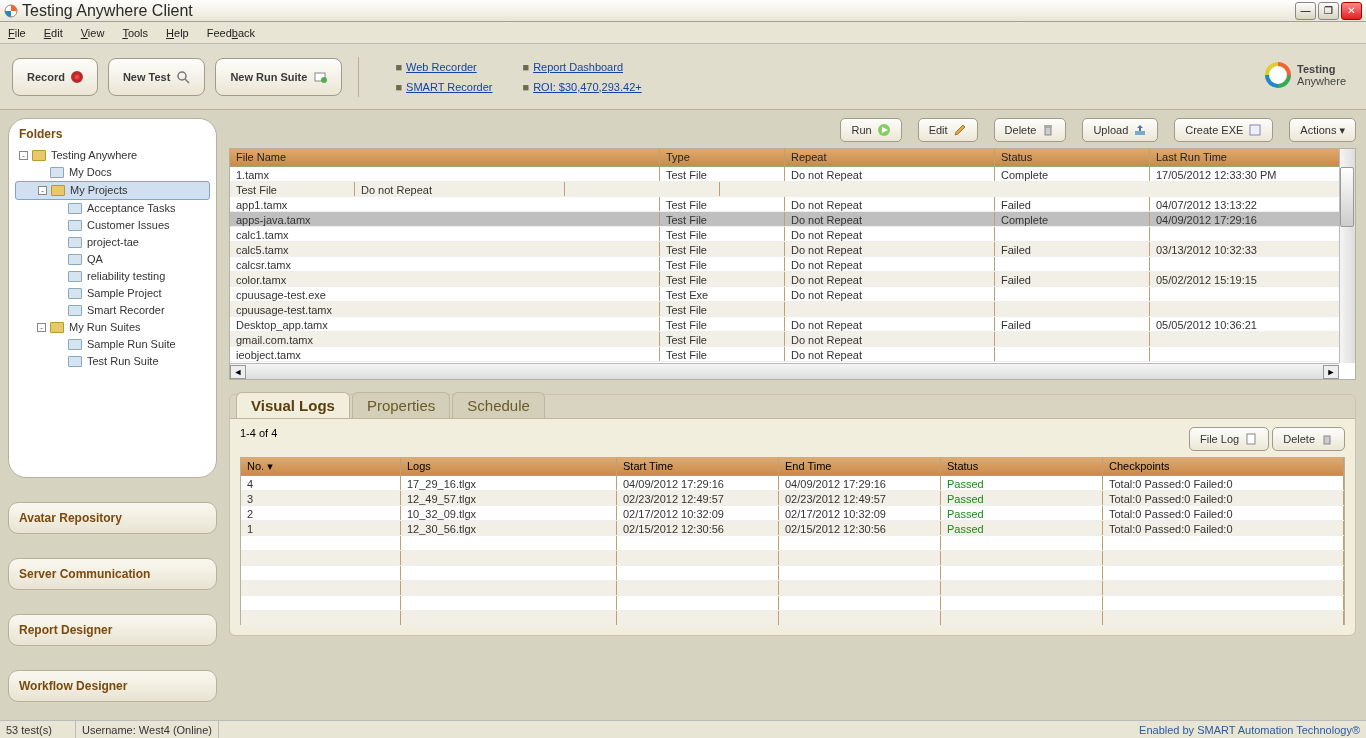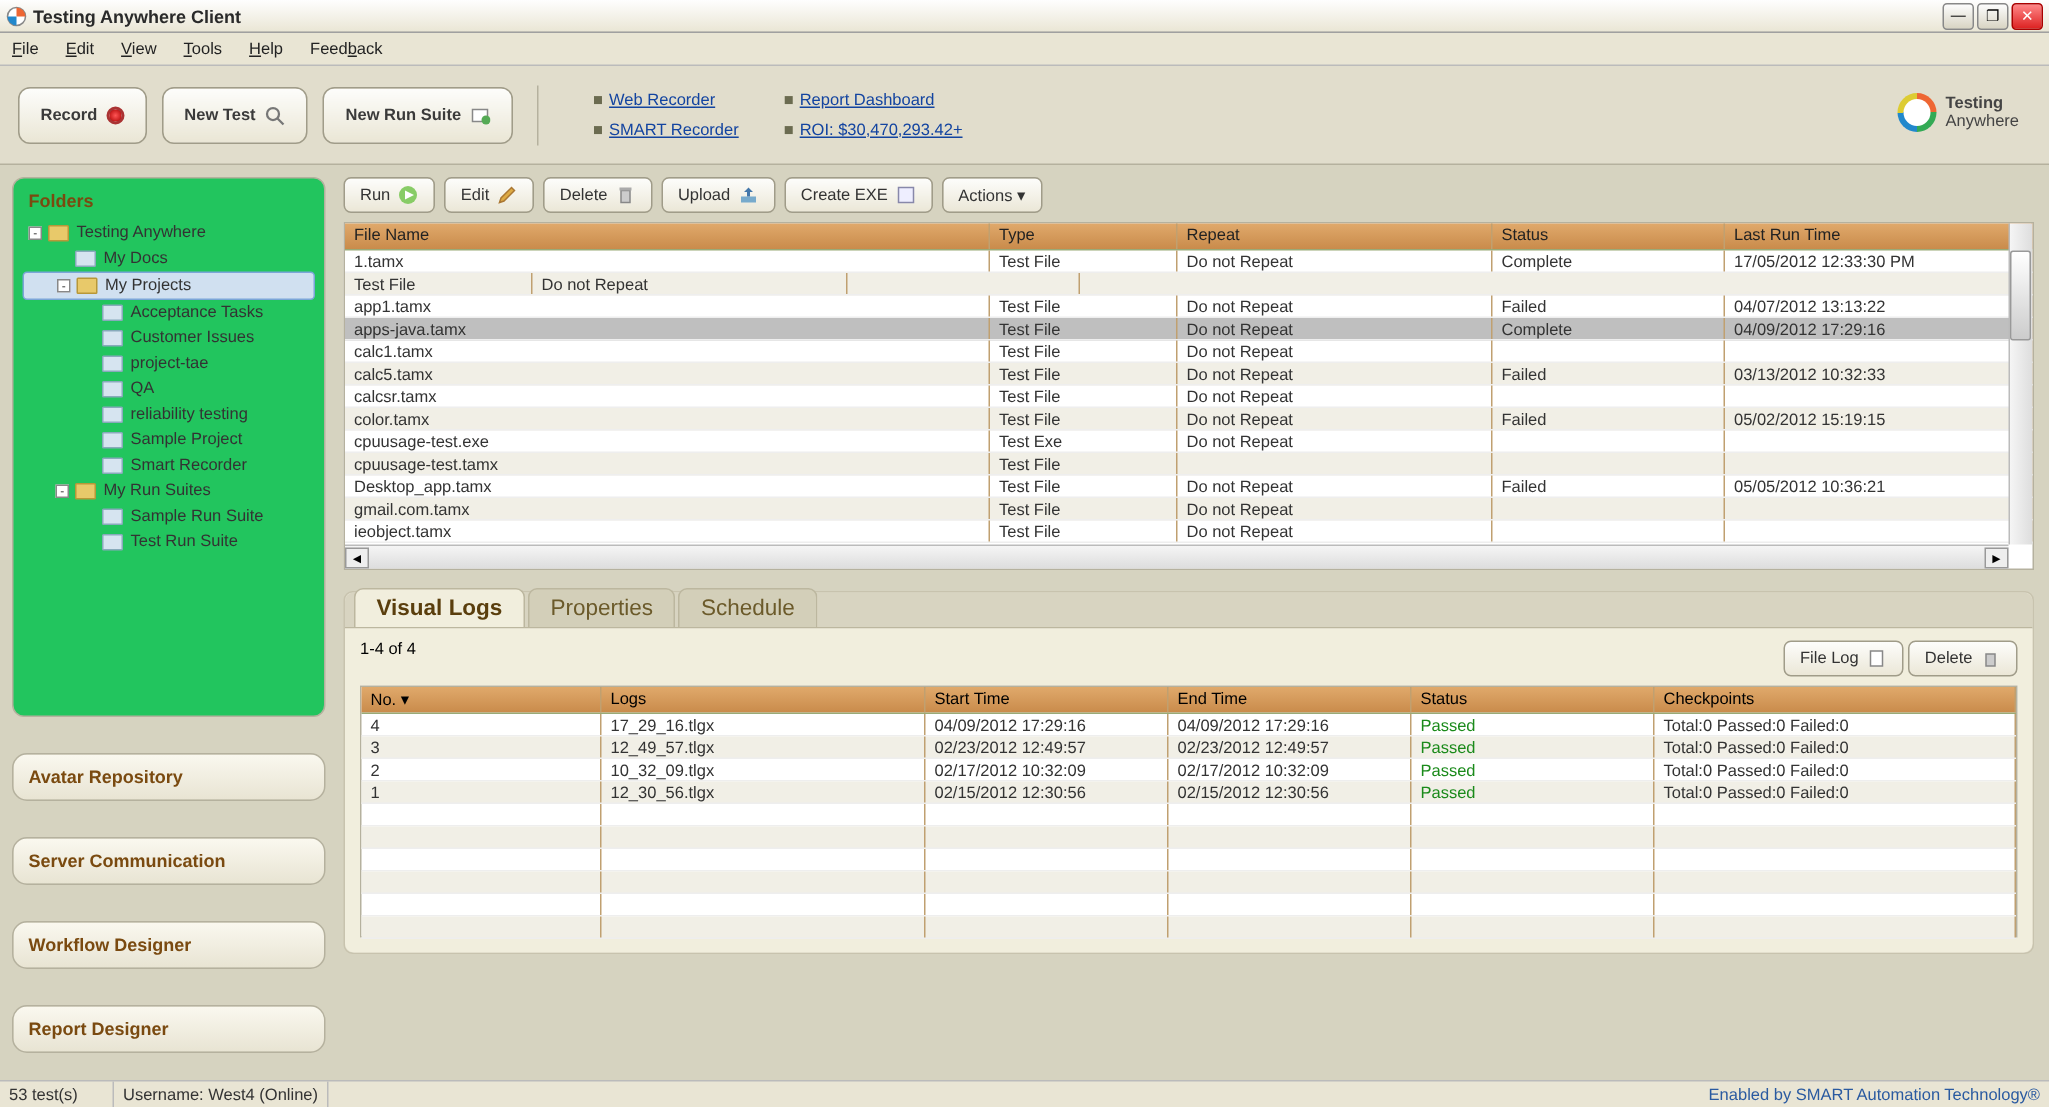--- a/index.html
+++ b/index.html
@@ -1,47 +1,47 @@
 <!DOCTYPE html>
 <html><head>
 <meta charset="utf-8">
 <style>
 * { margin:0; padding:0; box-sizing:border-box; font-family:Tahoma,Arial,sans-serif; font-size:11px; }
 body { background:#d6d3c0; width:1366px; height:738px; overflow:hidden; position:relative; }
 .titlebar { height:22px; background:linear-gradient(#fefefe,#eae6d5); border-bottom:1px solid #a0a0a0; display:flex; align-items:center; padding:0 4px; }
 .titlebar .logo-icon { width:14px; height:14px; margin-right:4px;}
-.titlebar .title { font-weight:bold; font-size:12px; color:#2a2a2a; flex:1; }
+.titlebar .title { font-weight:normal; font-size:16px; color:#2a2a2a; flex:1; }
 .winbtn { width:21px; height:18px; border:1px solid #888; margin-left:2px; display:inline-flex; align-items:center; justify-content:center; background:linear-gradient(#fdfdfd,#d8d4c3); border-radius:3px; font-size:10px; cursor:pointer;}
 .winbtn.close { background:linear-gradient(#f88,#d22); color:#fff; border-color:#a00;}
 .menubar { height:22px; background:#e9e5d4; border-bottom:1px solid #bbb; display:flex; align-items:center; padding:0 8px; gap:18px; }
 .menubar span { color:#222; cursor:pointer; }
 .menubar span u { text-decoration:underline; }
 .toolbar-area { height:66px; background:#e1ddcc; border-bottom:1px solid #b5b19e; display:flex; align-items:center; padding:8px 12px; position:relative;}
 .bigbtn { height:38px; padding:6px 14px; background:linear-gradient(#fdfdfb,#eae6d5); border:1px solid #a09c89; border-radius:8px; font-weight:bold; font-size:13px; color:#3a3a3a; display:inline-flex; align-items:center; gap:6px; cursor:pointer; margin-right:10px;}
 .rec-dot { width:12px; height:12px; border:2px solid #a33; border-radius:50%; background:radial-gradient(#f55,#a00); display:inline-block;}
 .link-col { display:flex; flex-direction:column; gap:8px; margin-left:30px; font-size:11px;}
 .link-col a { color:#1344a0; text-decoration:underline; cursor:pointer;}
 .link-col .bullet{color:#6b6b50;margin-right:4px;}
 .brand { position:absolute; right:20px; top:18px; display:flex; align-items:center; gap:6px; color:#444; font-size:14px;}
 .brand .circle{ width:26px;height:26px;border-radius:50%;background:conic-gradient(#e63 0 90deg,#3a5 90deg 180deg,#28c 180deg 270deg,#dc3 270deg 360deg); position:relative;}
 .brand .circle::after{content:"";position:absolute;inset:4px;background:#fff;border-radius:50%;}
 .main { display:flex; height:608px; }
 .sidebar { width:225px; padding:8px; }
-.panel { background:#22c55e; border:1px solid #b5b19e; border-radius:8px; padding:6px; margin-bottom:6px; }
+.panel { background:#ffffff; border:1px solid #b5b19e; border-radius:18px; padding:6px; margin-bottom:6px; }
 .panel-title { font-weight:bold; color:#7a4a10; font-size:12px; padding:2px 4px 6px;}
 .tree { font-size:11px; color:#333; line-height:17px;}
 .tree-item { display:flex; align-items:center; gap:2px; white-space:nowrap; cursor:pointer;}
 .tree-item.l1{padding-left:4px;} .tree-item.l2{padding-left:22px;} .tree-item.l3{padding-left:40px;}
 .tree-item.selected{ background:#d0e0f0; border:1px solid #7ba5d8; border-radius:3px; padding-top:0; padding-bottom:0;}
 .exp { width:9px; height:9px; border:1px solid #888; background:#fff; display:inline-flex; align-items:center; justify-content:center; font-size:8px; line-height:7px; margin-right:2px;}
 .fld{ width:14px; height:11px; background:#e8c96a; border:1px solid #b89838; border-radius:1px; display:inline-block; margin-right:3px;}
 .fld.doc{background:#d6e4f0;border-color:#8ab;}
 .navbtn { height:32px; background:linear-gradient(#faf8ef,#e8e4d3); border:1px solid #b5b19e; border-radius:10px; display:flex; align-items:center; padding:0 10px; font-weight:bold; color:#7a4a10; font-size:12px; margin-top:24px; cursor:pointer;}
 .content { flex:1; padding:8px 10px 8px 4px;}
-.action-row { display:flex; gap:6px; padding-bottom:6px;}
+.action-row { display:flex; justify-content:flex-end; gap:16px; padding-bottom:6px;}
 .actbtn { height:24px; padding:3px 10px; background:linear-gradient(#fdfdfb,#ebe7d7); border:1px solid #a09c89; border-radius:5px; font-size:11px; color:#333; display:inline-flex; align-items:center; gap:5px; cursor:pointer;}
 .ico{width:14px;height:14px;display:inline-block;}
 .table-wrap { border:1px solid #b5b19e; background:#fff; height:232px; position:relative;}
 .thead { display:flex; background:linear-gradient(#e0a96b,#c98b4b); height:18px; color:#222; font-size:11px; border-bottom:1px solid #9a7;}
 .thead .th,.trow .td { padding:2px 6px; border-right:1px solid #c0a070; overflow:hidden; white-space:nowrap;}
 .trow { display:flex; height:15px; font-size:11px; color:#333; border-bottom:1px solid #eee;}
 .trow.alt{background:#f1efe6;}
 .trow.sel{background:#bfbfbf;}
 .c-fn{width:430px;} .c-ty{width:125px;} .c-rp{width:210px;} .c-st{width:155px;} .c-lr{flex:1;}
 .hscroll{position:absolute;bottom:0;left:0;right:16px;height:16px;background:linear-gradient(#f5f5f5,#ddd);border-top:1px solid #bbb;display:flex;align-items:center;}
@@ -197,22 +197,22 @@
           <div class="tree-item l3">
             <span style="width:11px;display:inline-block"></span>
             <span class="fld doc"></span>
             <span>Test Run Suite</span>
           </div>
         </div>
     </div>
     <div id="navbtns">
         <div class="navbtn">Avatar Repository</div>
         <div class="navbtn">Server Communication</div>
+        <div class="navbtn">Report Designer</div>
         <div class="navbtn">Workflow Designer</div>
-        <div class="navbtn">Report Designer</div>
         <div class="navbtn">Schedule Manager</div>
       </div>
   </div>
 
   <div class="content">
     <div class="action-row">
       <button class="actbtn">
           <span>Run</span>
           <span class="ico"><svg viewBox="0 0 14 14">
               <circle cx="7" cy="7" r="6" fill="#8c6"></circle>

